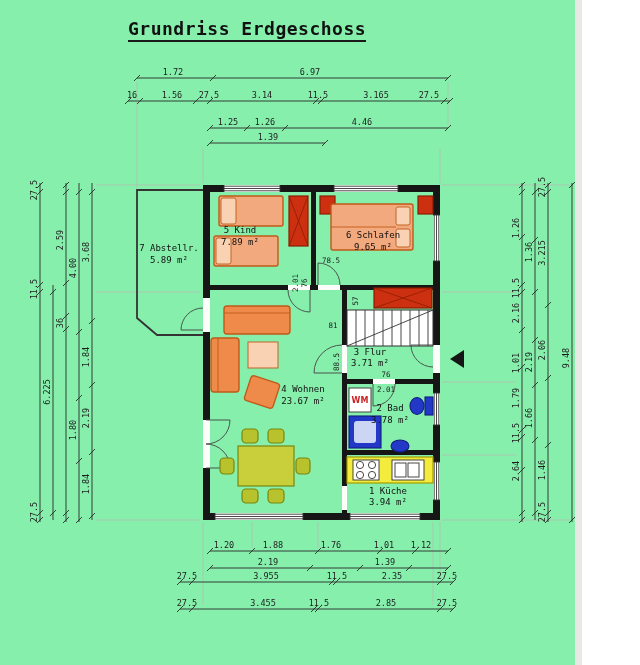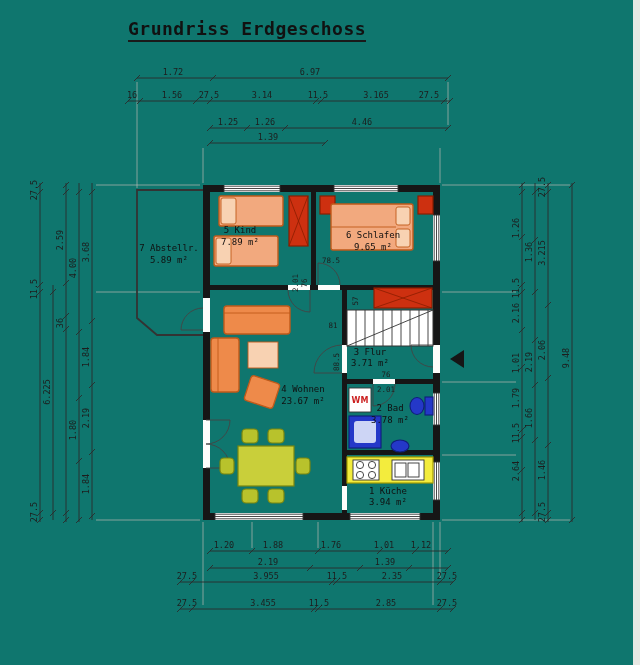--- a/index.html
+++ b/index.html
@@ -1,16 +1,16 @@
 <!DOCTYPE html>
 <html><head>
 <meta charset="utf-8">
 <style>
   html,body{margin:0;padding:0;background:#ffffff;}
-  .page{position:relative;width:640px;height:665px;background:#0f766e;overflow:hidden;
+  .page{position:relative;width:582px;height:665px;background:#86efac;overflow:hidden;
         font-family:"DejaVu Sans Mono",monospace;}
   .title{position:absolute;left:128px;top:18px;font-size:18px;font-weight:bold;color:#111;
          letter-spacing:.5px;border-bottom:2px solid #1a1a1a;padding-bottom:1px;}
   .edge-right{position:absolute;right:0;top:0;width:7px;height:100%;background:#e8e8e4;}
   svg{position:absolute;left:0;top:0;}
   .dim{stroke:#2b2b2b;stroke-width:0.9;fill:none;}
   .ext{stroke:#b9b9b2;stroke-width:0.7;fill:none;}
   .ln{stroke:#333;stroke-width:0.9;fill:none;}
   .door{stroke:#444;stroke-width:0.9;fill:none;}
   .thinw{stroke:#333;stroke-width:1.8;fill:none;}

